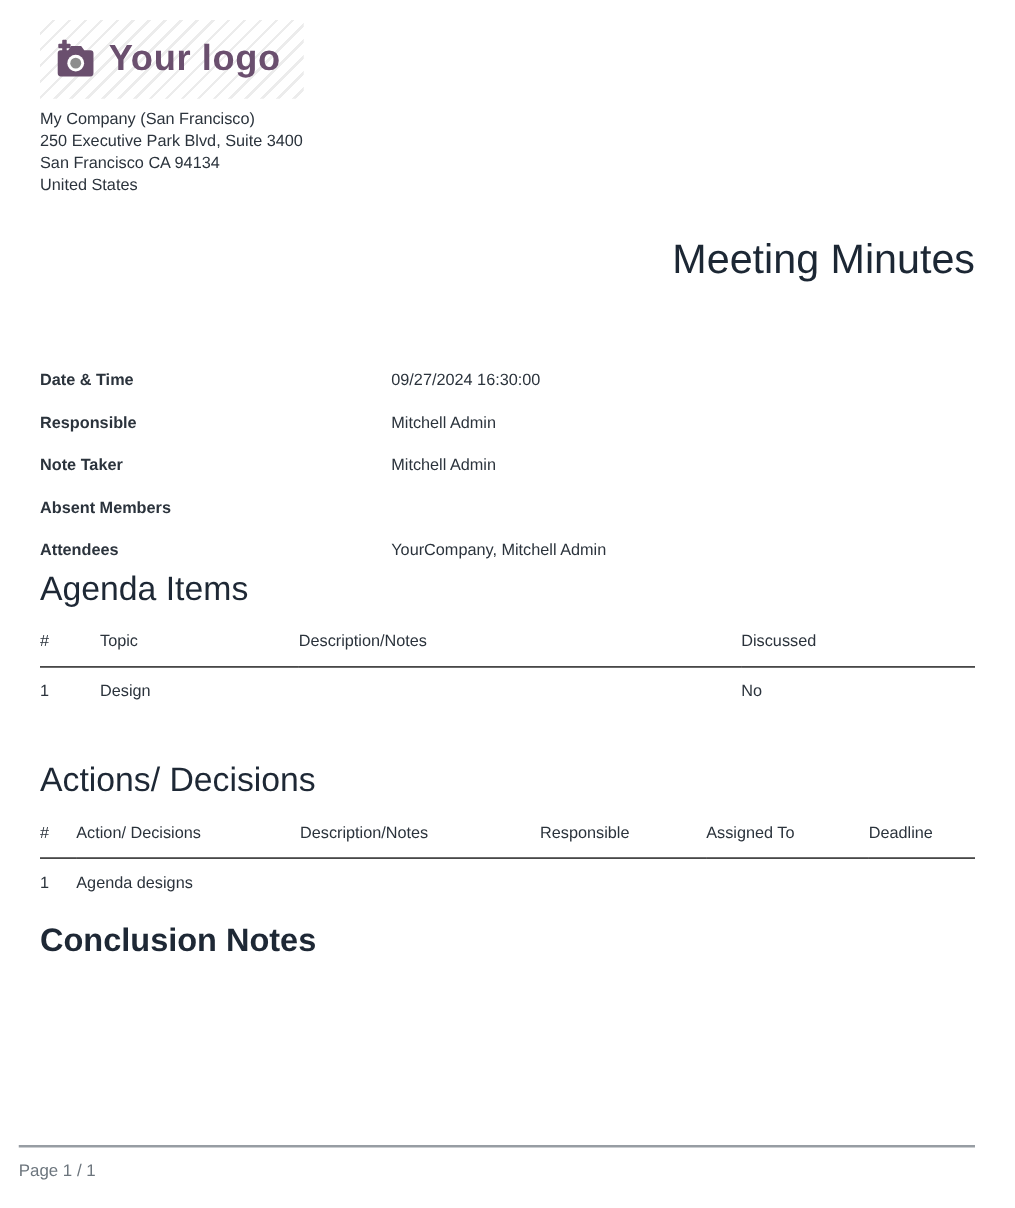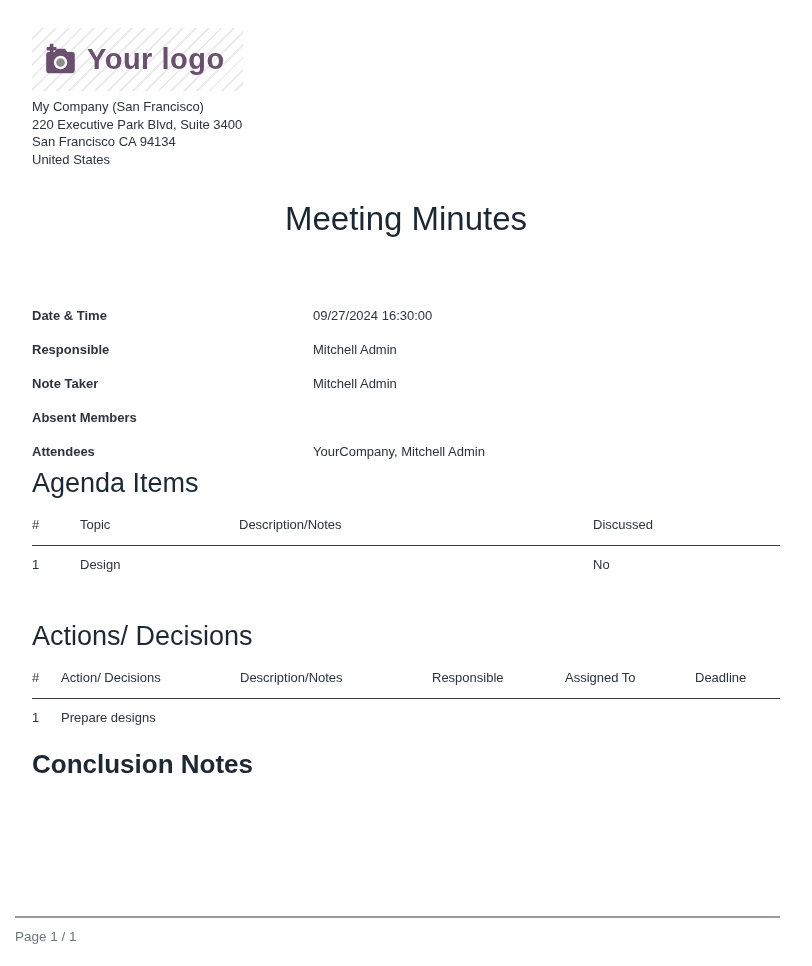--- a/index.html
+++ b/index.html
@@ -1,29 +1,29 @@
 <!DOCTYPE html>
 <html><head>
 <meta charset="utf-8">
 <style>
   html,body{margin:0;padding:0;background:#ffffff;}
   body{font-family:"Liberation Sans","DejaVu Sans",sans-serif;color:#2b333c;}
-  .page{position:relative;width:812px;height:966px;background:#fff;padding:12px 32px;box-sizing:border-box;overflow:hidden;}
+  .page{position:relative;width:812px;height:966px;background:#fff;padding:0 32px;box-sizing:border-box;overflow:hidden;}
 
   
   .logo-block{margin-top:16px;width:211px;height:63px;display:flex;align-items:center;gap:9px;padding-left:10px;box-sizing:border-box;
     background:repeating-linear-gradient(135deg,#ffffff 0px,#ffffff 7px,#ececec 7px,#ececec 9px);}
   .logo-icon{display:inline-flex;flex:0 0 auto;}
   .logo-text{font-size:29px;font-weight:700;color:#6a4f6e;letter-spacing:0.5px;white-space:nowrap;}
 
   
   .company{margin-top:7px;font-size:13px;line-height:17.5px;color:#2b333c;}
 
   
-  .title{margin:31px 0 0;font-size:33px;font-weight:400;text-align:center;color:#1c2734;line-height:40px;}
+  .title{margin:31px 0 0;font-size:33px;font-weight:400;text-align:right;color:#1c2734;line-height:40px;}
   .subtitle{margin-top:7px;font-size:26px;font-weight:400;text-align:center;color:#232c36;line-height:31px;}
 
   
   .details{margin-top:50px;}
   .detail-row{display:flex;height:34px;align-items:flex-end;font-size:13px;}
   .detail-label{width:281px;font-weight:700;flex:0 0 auto;}
   .detail-value{flex:1 1 auto;}
 
   
   .section{margin:0;color:#1e2835;line-height:32px;}
@@ -54,21 +54,21 @@
         <path d="M7 9.2 h6.2 l2.6-3.6 h8.4 l2.6 3.6 h5.2 a2.6 2.6 0 0 1 2.6 2.6 v17 a2.6 2.6 0 0 1 -2.6 2.6 H7 a2.6 2.6 0 0 1 -2.6 -2.6 v-17 A2.6 2.6 0 0 1 7 9.2 z" fill="#6a4f6e"></path>
         <circle cx="19.6" cy="20.2" r="7.1" fill="#ffffff"></circle>
         <circle cx="19.6" cy="20.2" r="4.6" fill="#8d8d8d"></circle>
       </svg>
     </span>
     <span class="logo-text">Your logo</span>
   </div>
 
   <div class="company">
     <div>My Company (San Francisco)</div>
-    <div>220 Executive Park Blvd, Suite 3400</div>
+    <div>250 Executive Park Blvd, Suite 3400</div>
     <div>San Francisco CA 94134</div>
     <div>United States</div>
   </div>
 
   <h1 class="title">Meeting Minutes</h1>
 
   <div class="details">
     <div class="detail-row">
       <div class="detail-label">Date &amp; Time</div>
       <div class="detail-value">09/27/2024 16:30:00</div>
@@ -133,21 +133,21 @@
         <th>Action/ Decisions</th>
         <th>Description/Notes</th>
         <th>Responsible</th>
         <th>Assigned To</th>
         <th>Deadline</th>
       </tr>
     </thead>
     <tbody>
       <tr>
         <td>1</td>
-        <td>Prepare designs</td>
+        <td>Agenda designs</td>
         <td></td>
         <td></td>
         <td></td>
         <td></td>
       </tr>
     </tbody>
   </table>
 
   <h2 class="section bold conclusion-heading">Conclusion Notes</h2>
 

